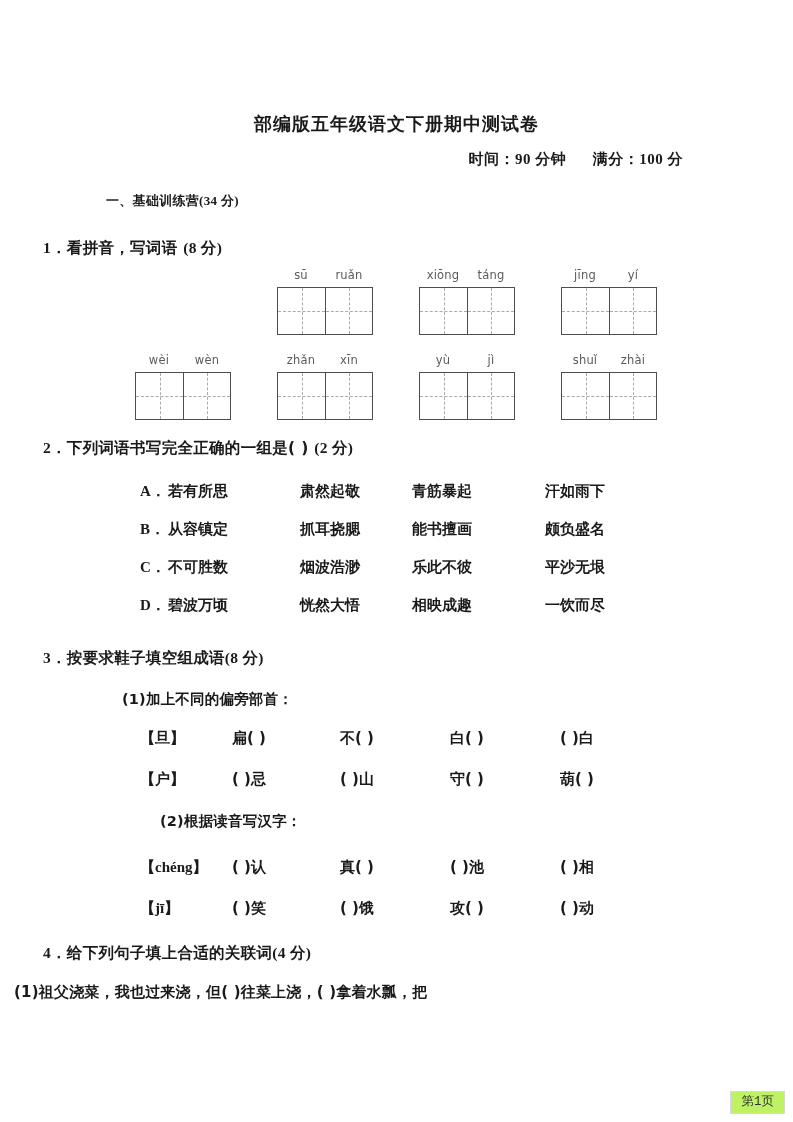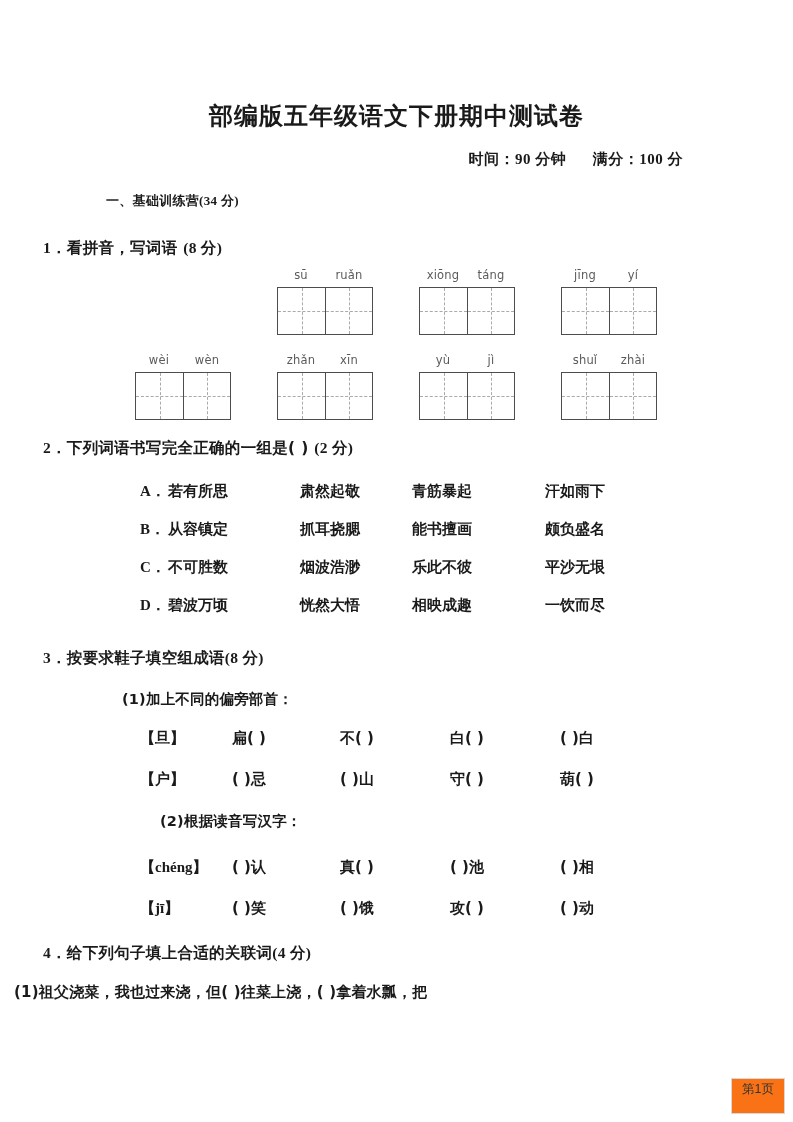--- a/index.html
+++ b/index.html
@@ -18,24 +18,24 @@
     position: absolute;
     left: 0; top: 0;
     width: 793px;
     height: 1122px;
     padding: 0;
   }
 
   
   .paper-title {
     text-align: center;
-    font-size: 24px;
+    font-size: 18px;
     font-weight: bold;
     letter-spacing: 1px;
-    margin: 0;
+    margin: 12px;
     position: absolute;
     left: 0; right: 0;
     top: 100px;
     font-family: "DejaVu Sans", "Liberation Sans", sans-serif;
   }
 
   .meta-line {
     position: absolute;
     top: 150px;
     right: 110px;
@@ -195,25 +195,25 @@
     font-family: "DejaVu Sans", "Liberation Sans", sans-serif;
     white-space: nowrap;
   }
 
   
   .page-badge {
     position: absolute;
     right: 8px;
     bottom: 8px;
     border: 1px solid #d8d8d8;
-    background: #f97316;
-    padding: 4px 10px 18px 10px;
+    background: #bef264;
+    padding: 4px 10px 5px 10px;
     font-size: 12.5px;
     color: #333333;
-    font-family: Liberation Sans, sans-serif;
+    font-family: Liberation Mono, monospace;
     line-height: 1;
   }
 </style>
 </head>
 <body>
 
 <div class="page">
 
   <div class="paper-title">部编版五年级语文下册期中测试卷</div>
 

